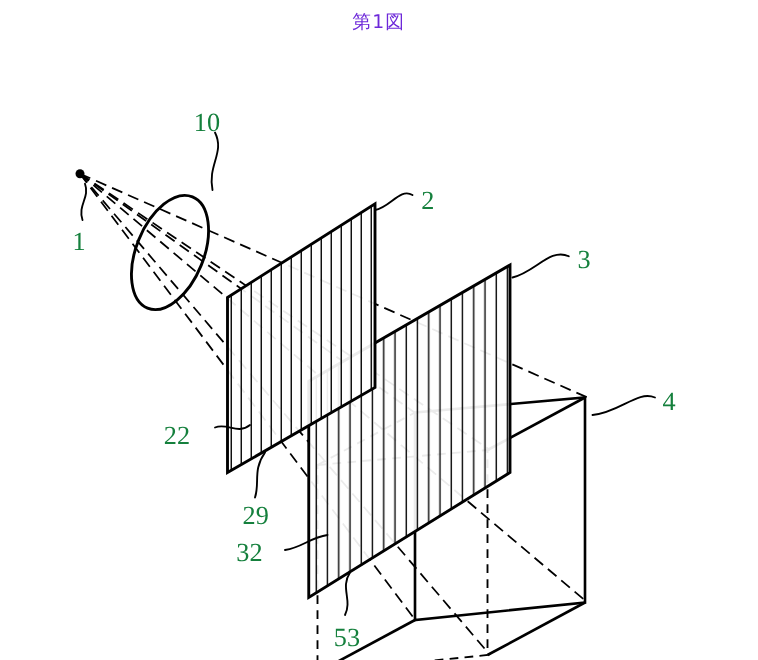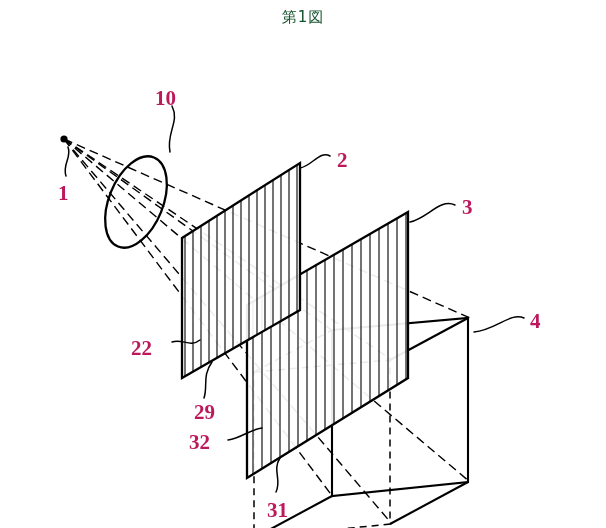--- a/index.html
+++ b/index.html
@@ -21,35 +21,35 @@
     background: #ffffff;
   }
   #figure-title {
     position: absolute;
     top: 8px;
     left: 0;
     width: 606px;
     text-align: center;
     font-family: "DejaVu Sans", sans-serif;
     font-size: 15px;
-    color: #14532d;
+    color: #6d28d9;
     letter-spacing: 1px;
     white-space: pre;
   }
   #figure-canvas {
     position: absolute;
     top: 0;
     left: 0;
   }
   .ref-label {
     position: absolute;
     font-family: "Liberation Serif", serif;
     font-size: 21px;
-    font-weight: bold;
-    color: #be185d;
+    font-weight: normal;
+    color: #15803d;
     line-height: 1;
     white-space: pre;
   }
 </style>
 </head>
 <body>
 
 <div id="figure-root">
 
   <div id="figure-title">第1図</div>
@@ -151,15 +151,15 @@
   <div class="ref-label" style="left:462px; top:197px;">3</div>
 
   <div class="ref-label" style="left:530px; top:311px;">4</div>
 
   <div class="ref-label" style="left:131px; top:338px;text-align:center;">22</div>
 
   <div class="ref-label" style="left:194px; top:402px;">29</div>
 
   <div class="ref-label" style="left:189px; top:432px;">32</div>
 
-  <div class="ref-label" style="left:267px; top:500px;">31</div>
+  <div class="ref-label" style="left:267px; top:500px;">53</div>
 
 </div>
 
 </body></html>

